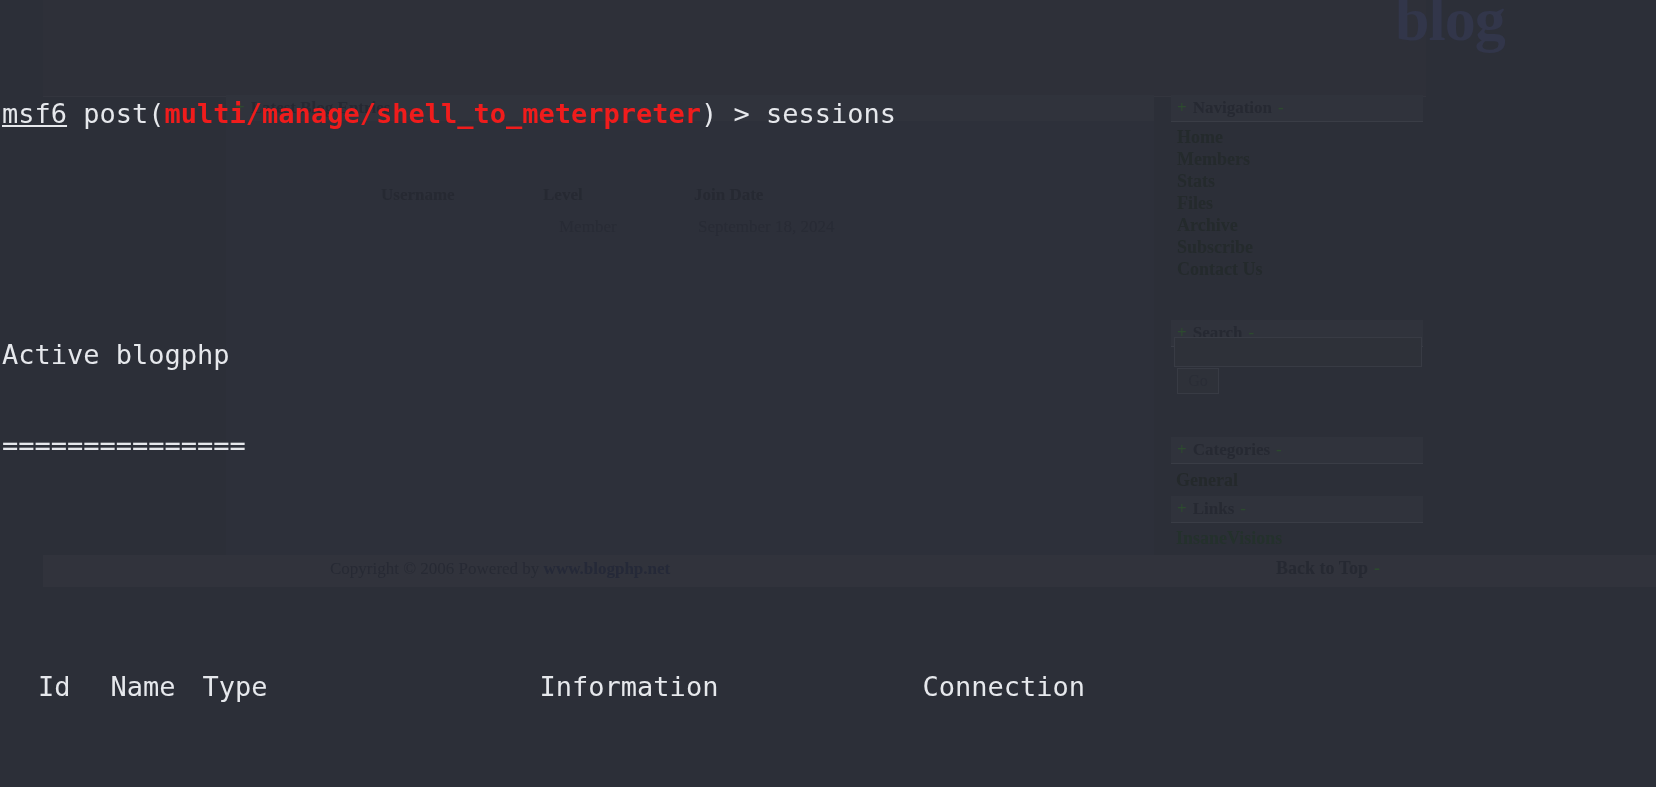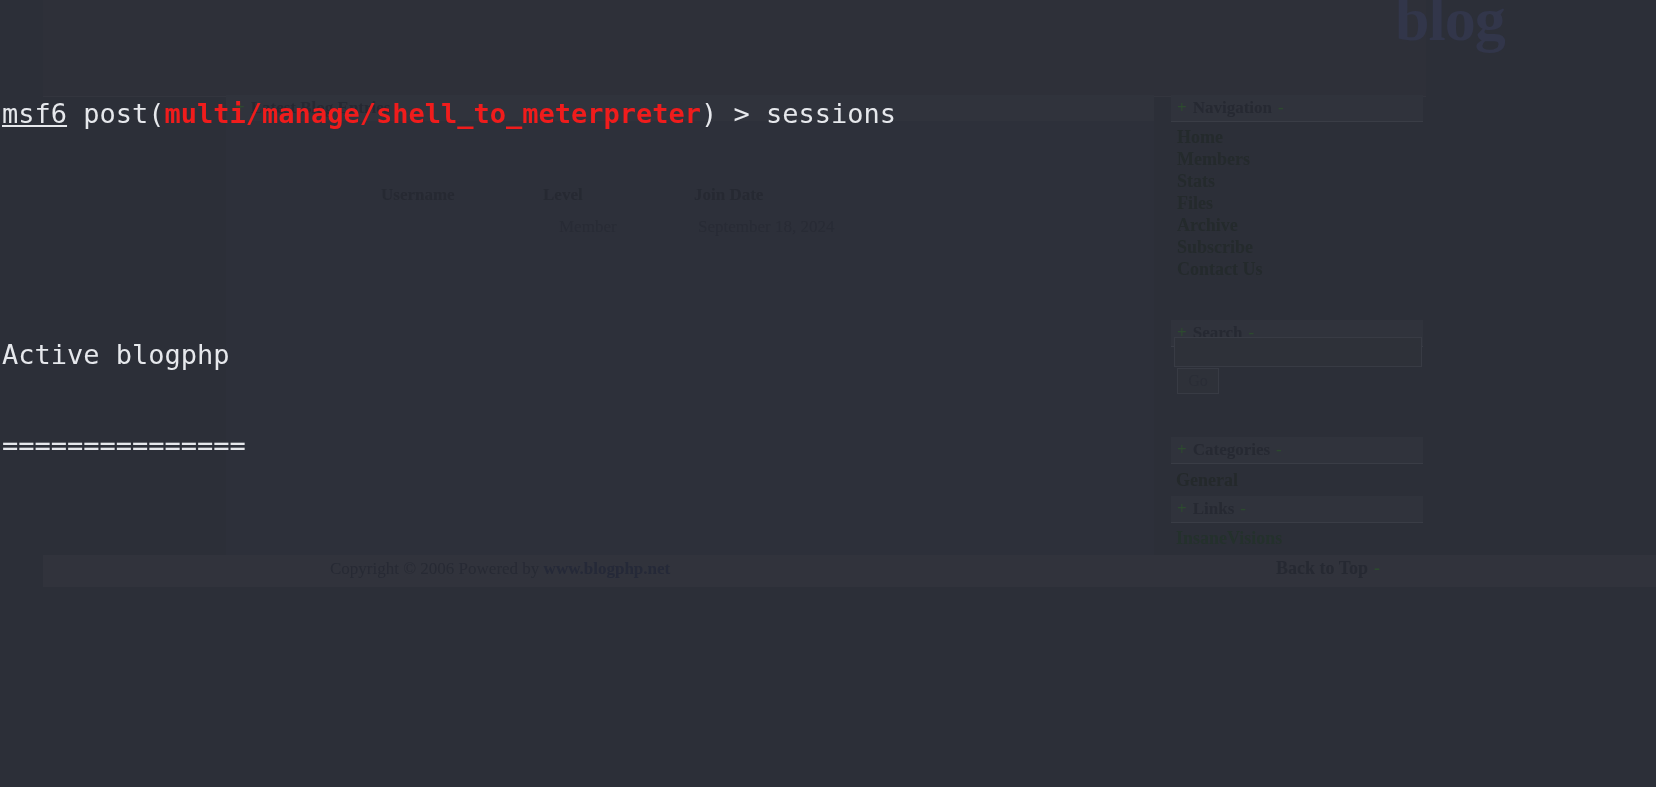--- a/index.html
+++ b/index.html
@@ -241,20 +241,21 @@
 
     <div class="tline"><span class="u">msf6</span><span> post(</span><span class="red-b">multi/manage/shell_to_meterpreter</span><span>) &gt; </span><span>sessions</span></div>
 
     <div class="tline"> </div>
 
     <div class="tline"><span>Active blogphp</span></div>
     <div class="tline"><span>===============</span></div>
 
     <div class="tline"> </div>
 
+    <div class="tline"><span style="display:inline-block;width:36px"></span><span>Id</span><span style="display:inline-block;width:40px"></span><span>Name</span><span style="display:inline-block;width:27px"></span><span>Type</span><span style="display:inline-block;width:272px"></span><span>Information</span><span style="display:inline-block;width:204px"></span><span>Connection</span></div>
 
     
 
     
     
     
 
     
     
     

